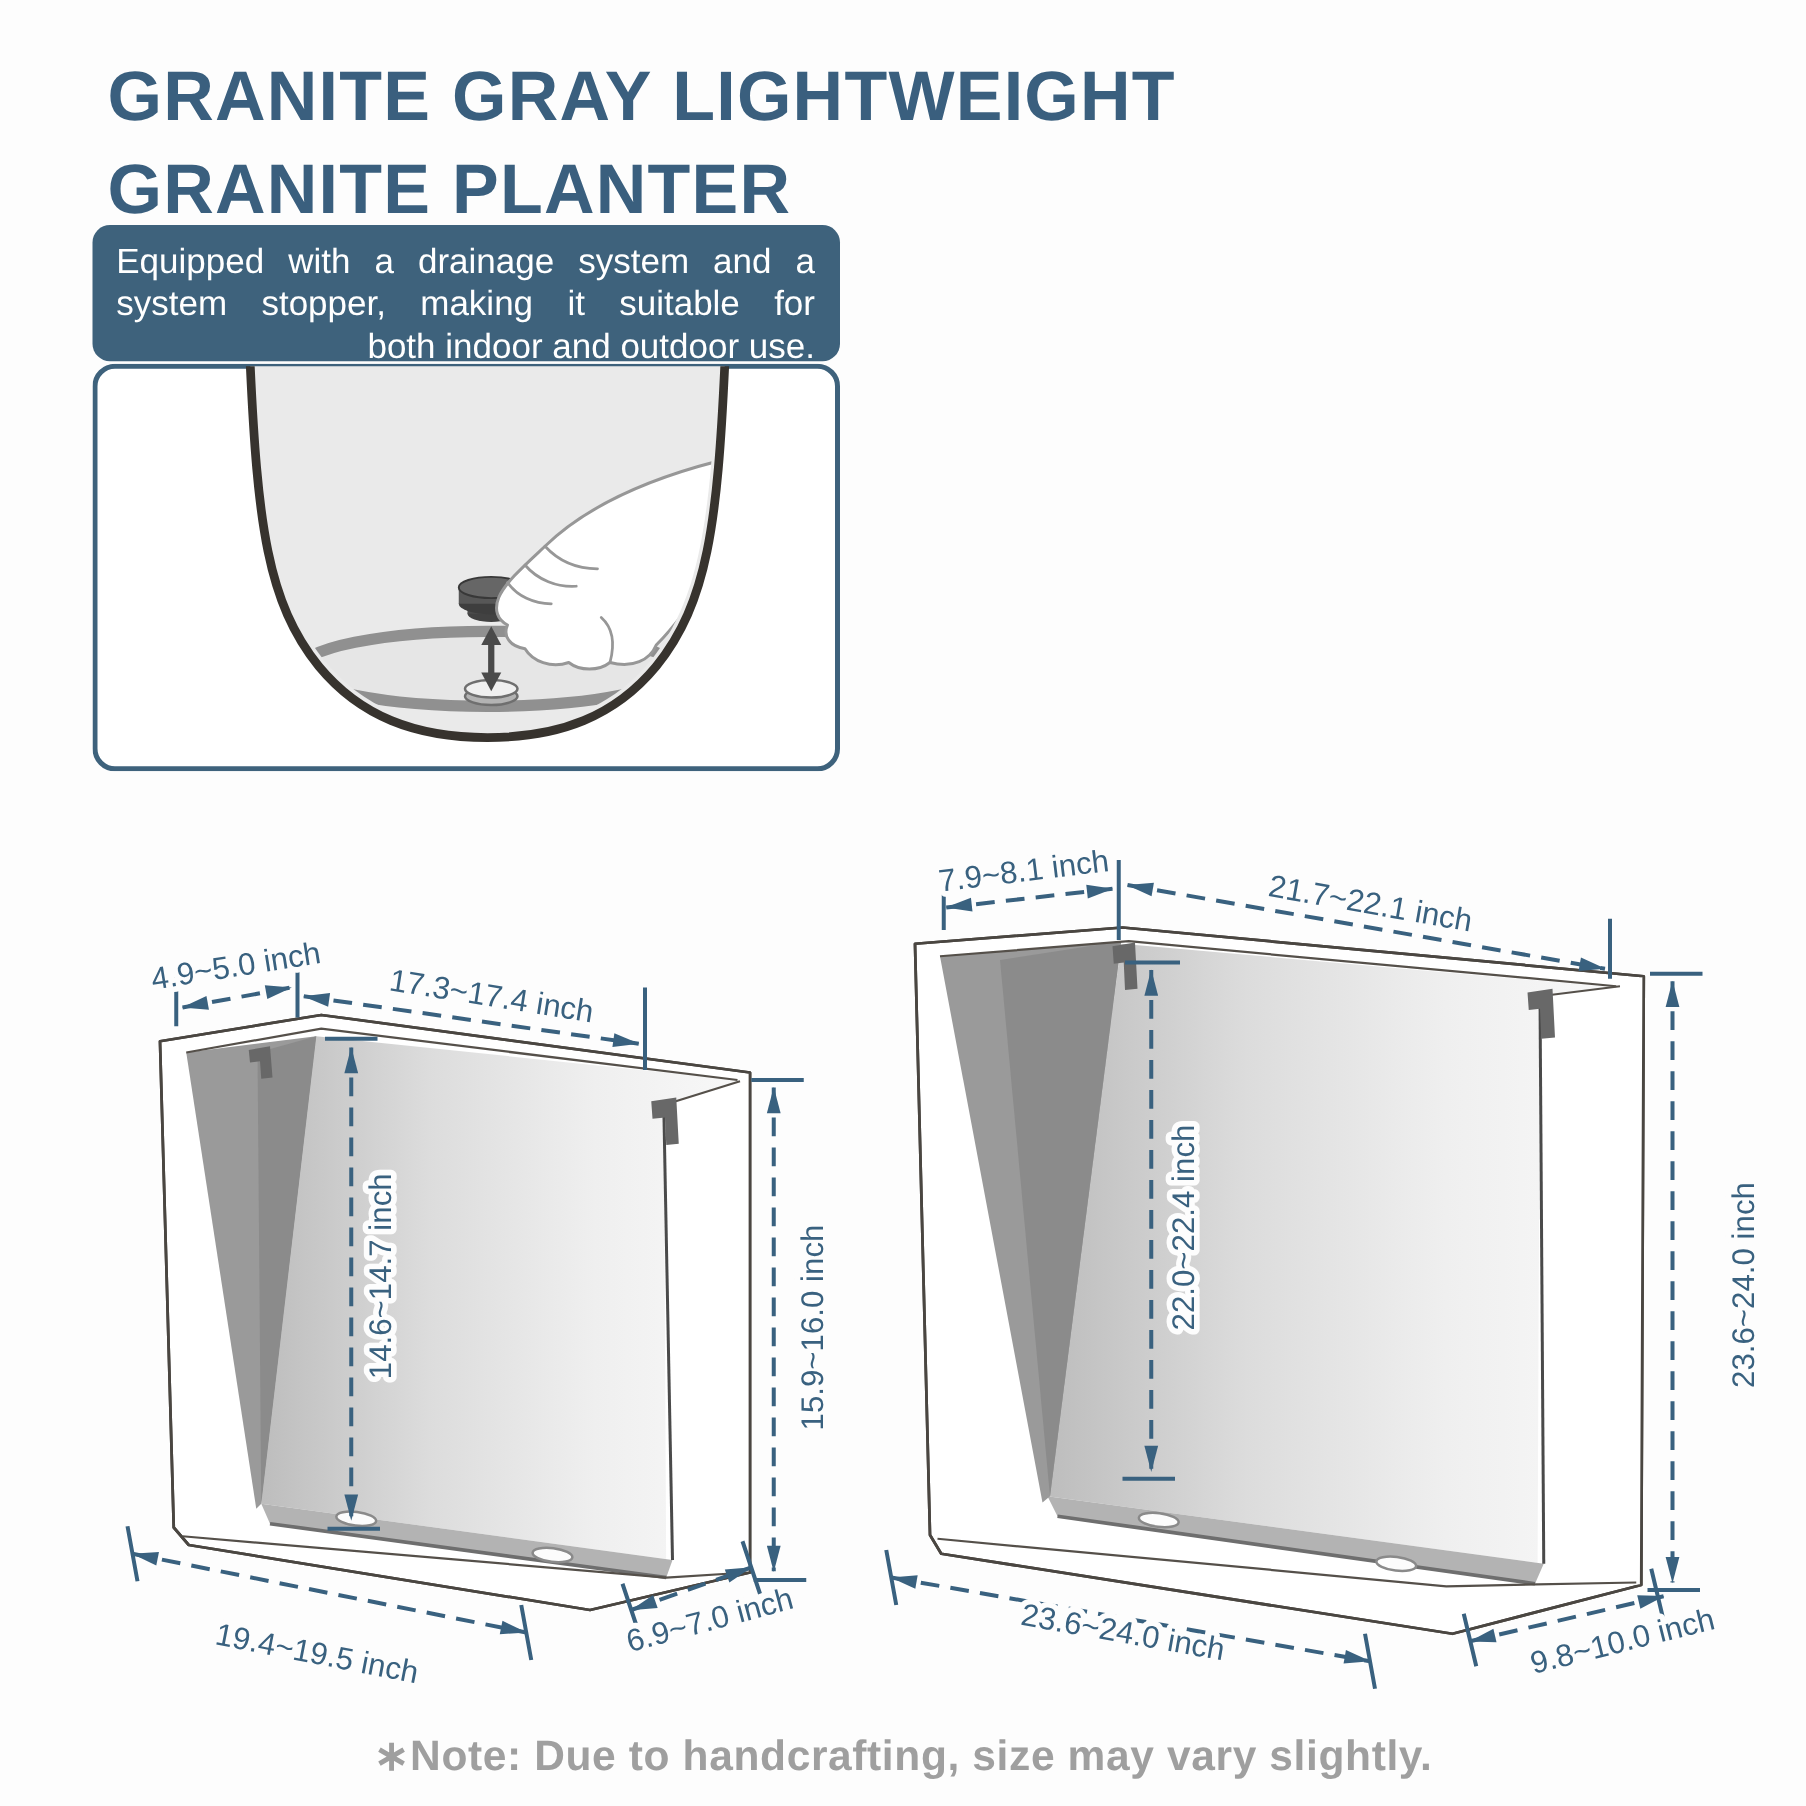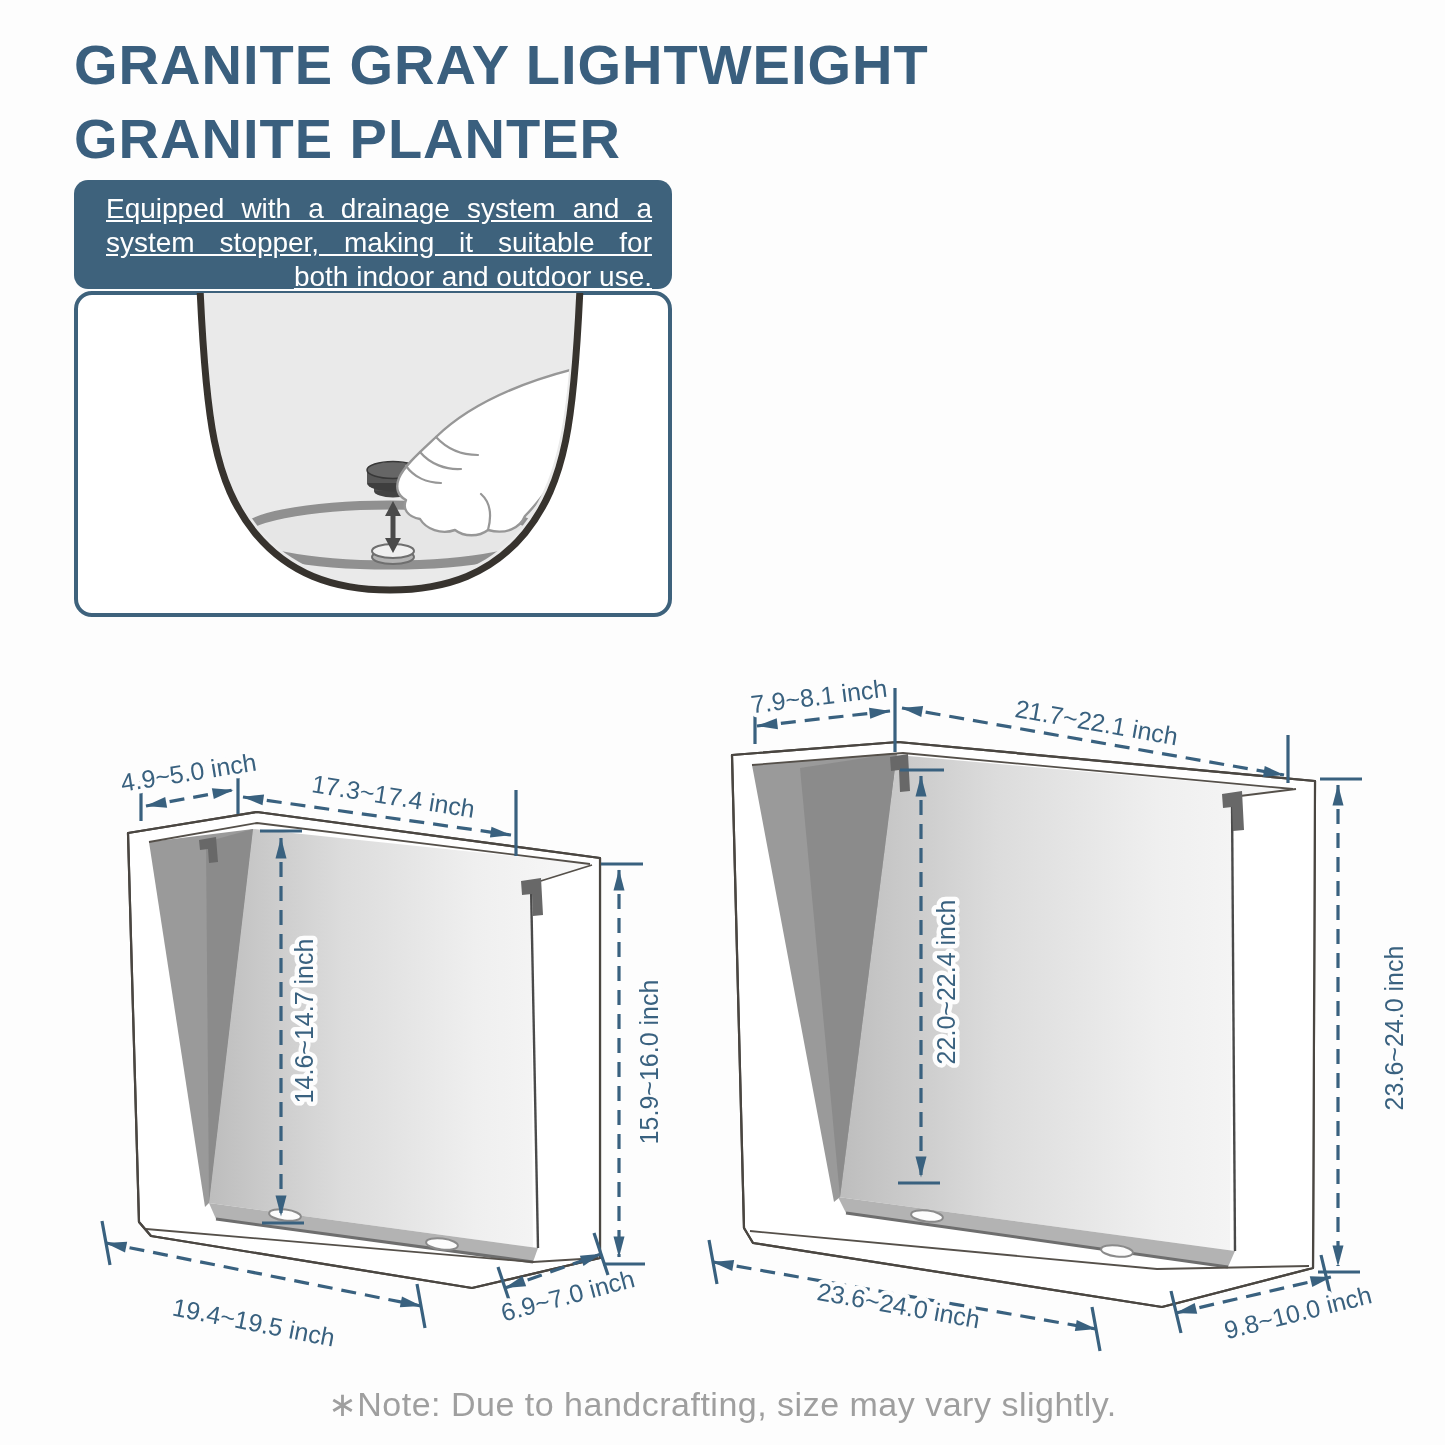--- a/index.html
+++ b/index.html
@@ -1,31 +1,31 @@
 <!DOCTYPE html>
 <html><head>
 <meta charset="utf-8">
 <style>
   html,body{margin:0;padding:0;}
   body{width:1445px;height:1445px;position:relative;background:#fdfdfd;overflow:hidden;
        font-family:"Liberation Sans",sans-serif;}
   .abs{position:absolute;}
   
-  #title{left:74px;top:28px;margin:0;color:#3a5f7e;font-weight:bold;
+  #title{left:74px;top:28px;margin:12px;color:#3a5f7e;font-weight:bold;
          font-size:56px;line-height:74px;letter-spacing:1px;}
   #title span{display:block;}
   
   #descbox{left:74px;top:180px;width:598px;height:109px;box-sizing:border-box;
-           background:#3e627c;border-radius:14px;padding:12px 20px 0 32px;
-           color:#ffffff;font-size:28px;line-height:34px;font-weight:500;text-decoration:underline;}
+           background:#3e627c;border-radius:14px;padding:12px 20px 0 19px;
+           color:#ffffff;font-size:28px;line-height:34px;font-weight:500;}
   #descbox .just{display:block;text-align:justify;text-align-last:justify;}
   #descbox .plain{display:block;text-align:right;}
   
   #note{left:0;top:1384px;width:1445px;text-align:center;color:#9f9f9f;
-        font-size:34px;font-weight:400;letter-spacing:.5px;}
+        font-size:34px;font-weight:700;letter-spacing:.5px;}
   
   svg.panel{position:absolute;}
   
   .sil{fill:#ffffff;stroke:#4a4641;stroke-width:2.2;stroke-linejoin:round;}
   .sil2{fill:none;stroke:#4a4641;stroke-width:2.2;stroke-linejoin:round;}
   .iline{fill:none;stroke:#55504a;stroke-width:1.8;}
   .cav{fill:none;stroke:#4a4a4a;stroke-width:2.4;}
   .lip{fill:none;stroke:#6e6e6e;stroke-width:3;}
   .hole{fill:#fcfcfc;stroke:#8a8a8a;stroke-width:2;}
   

